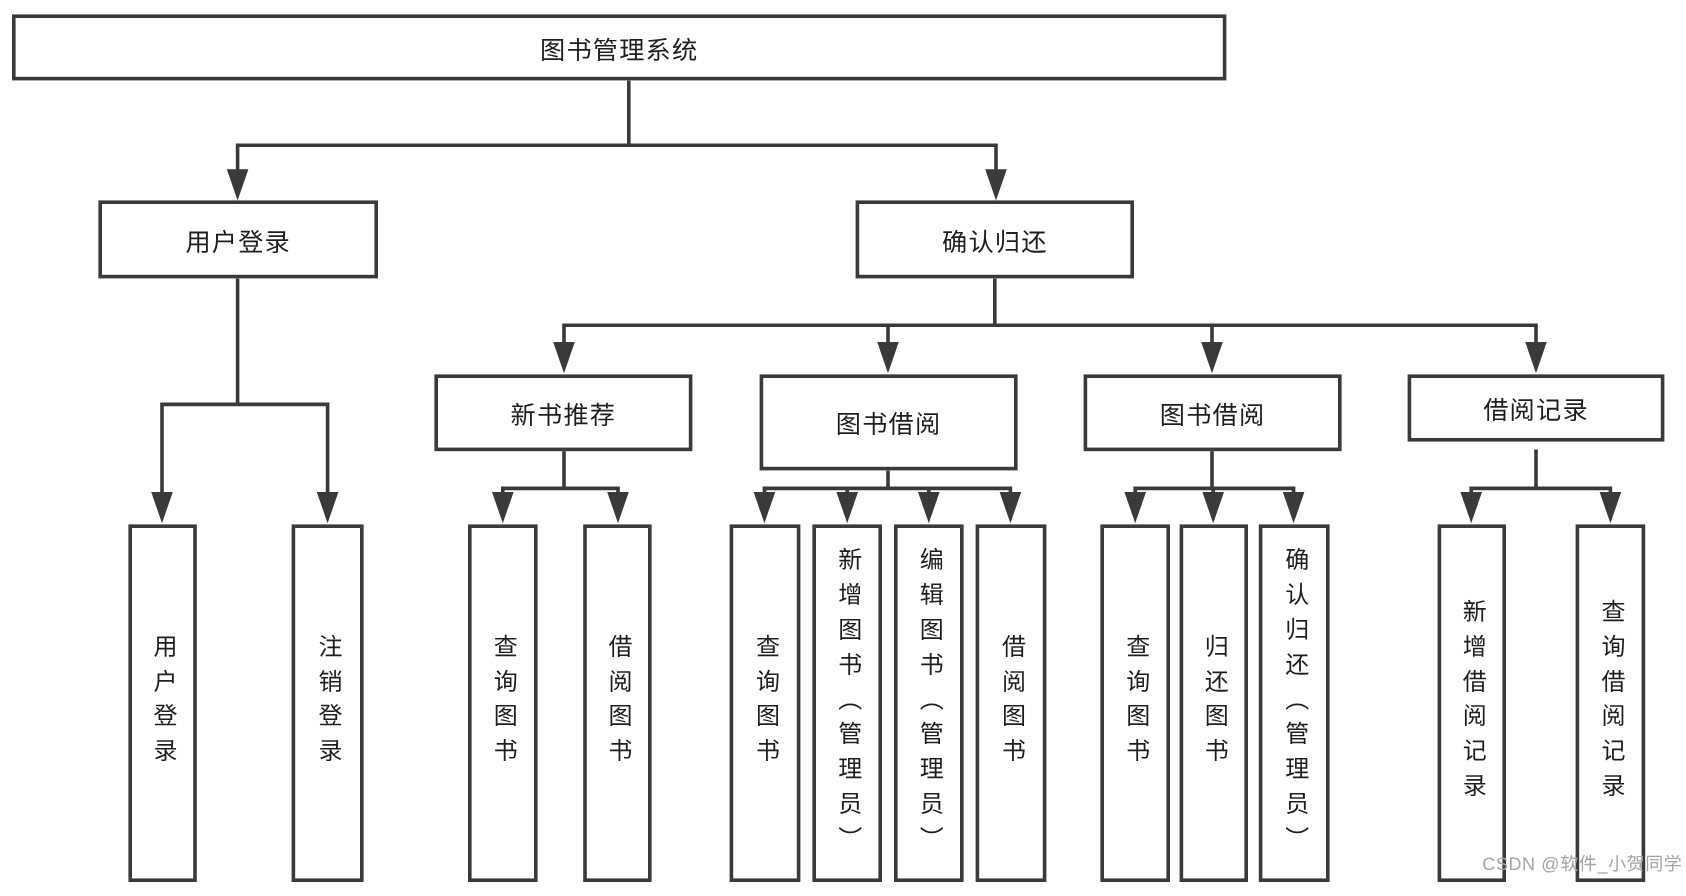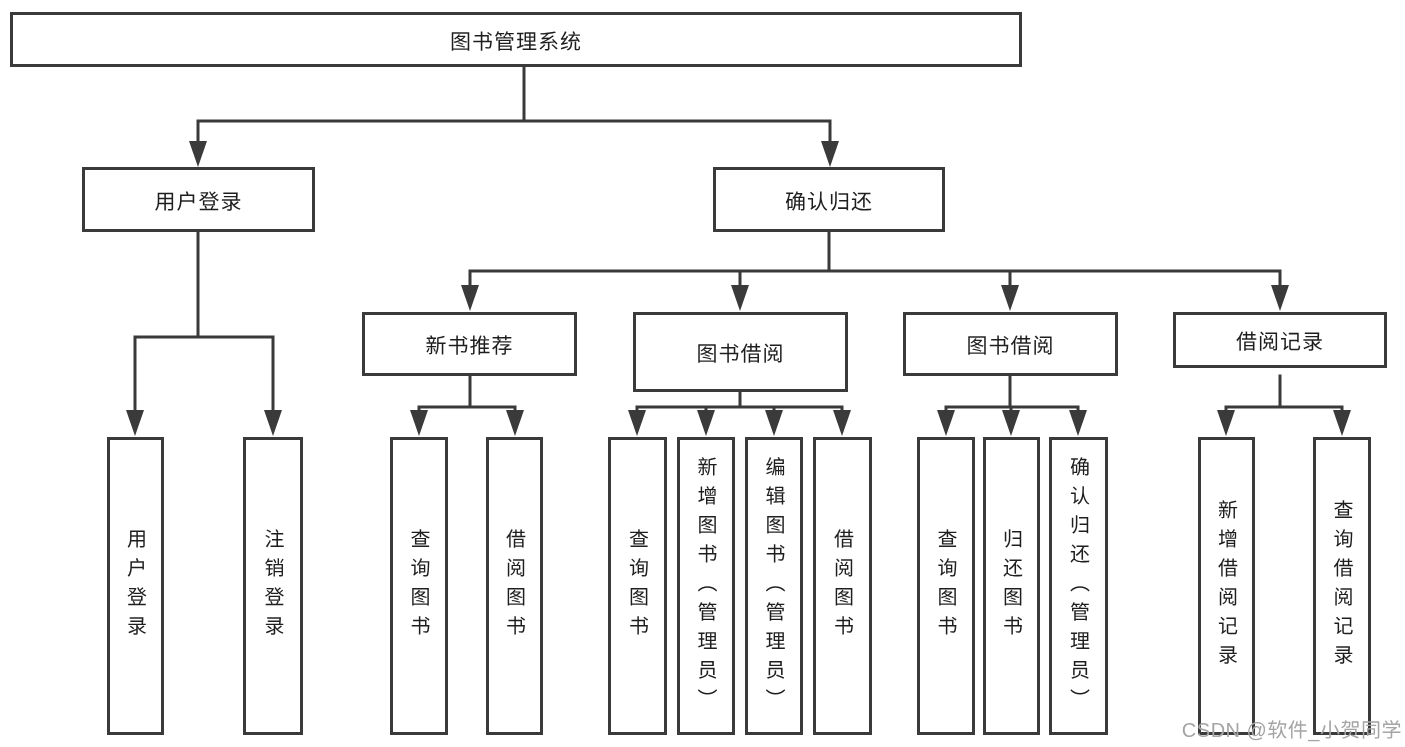--- a/index.html
+++ b/index.html
@@ -32,22 +32,22 @@
   .node.v span {
     writing-mode: vertical-rl;
     text-orientation: mixed;
     font-size: 20px;
     line-height: 1;
     letter-spacing: 0.45em;
     white-space: nowrap;
   }
   .watermark {
     position: absolute;
-    right: 3px; bottom: 4px;
-    font-size: 20px;
+    right: 3px; bottom: 18px;
+    font-size: 15px;
     letter-spacing: 0.5px;
     color: var(--watermark, #a5a5a5);
     white-space: nowrap;
   }
 </style>
 </head>
 <body>
 
 <svg class="connectors" width="1405" height="747" viewBox="0 0 1405 747">
   <g stroke="currentColor" stroke-width="3" fill="none" stroke-linecap="square">

